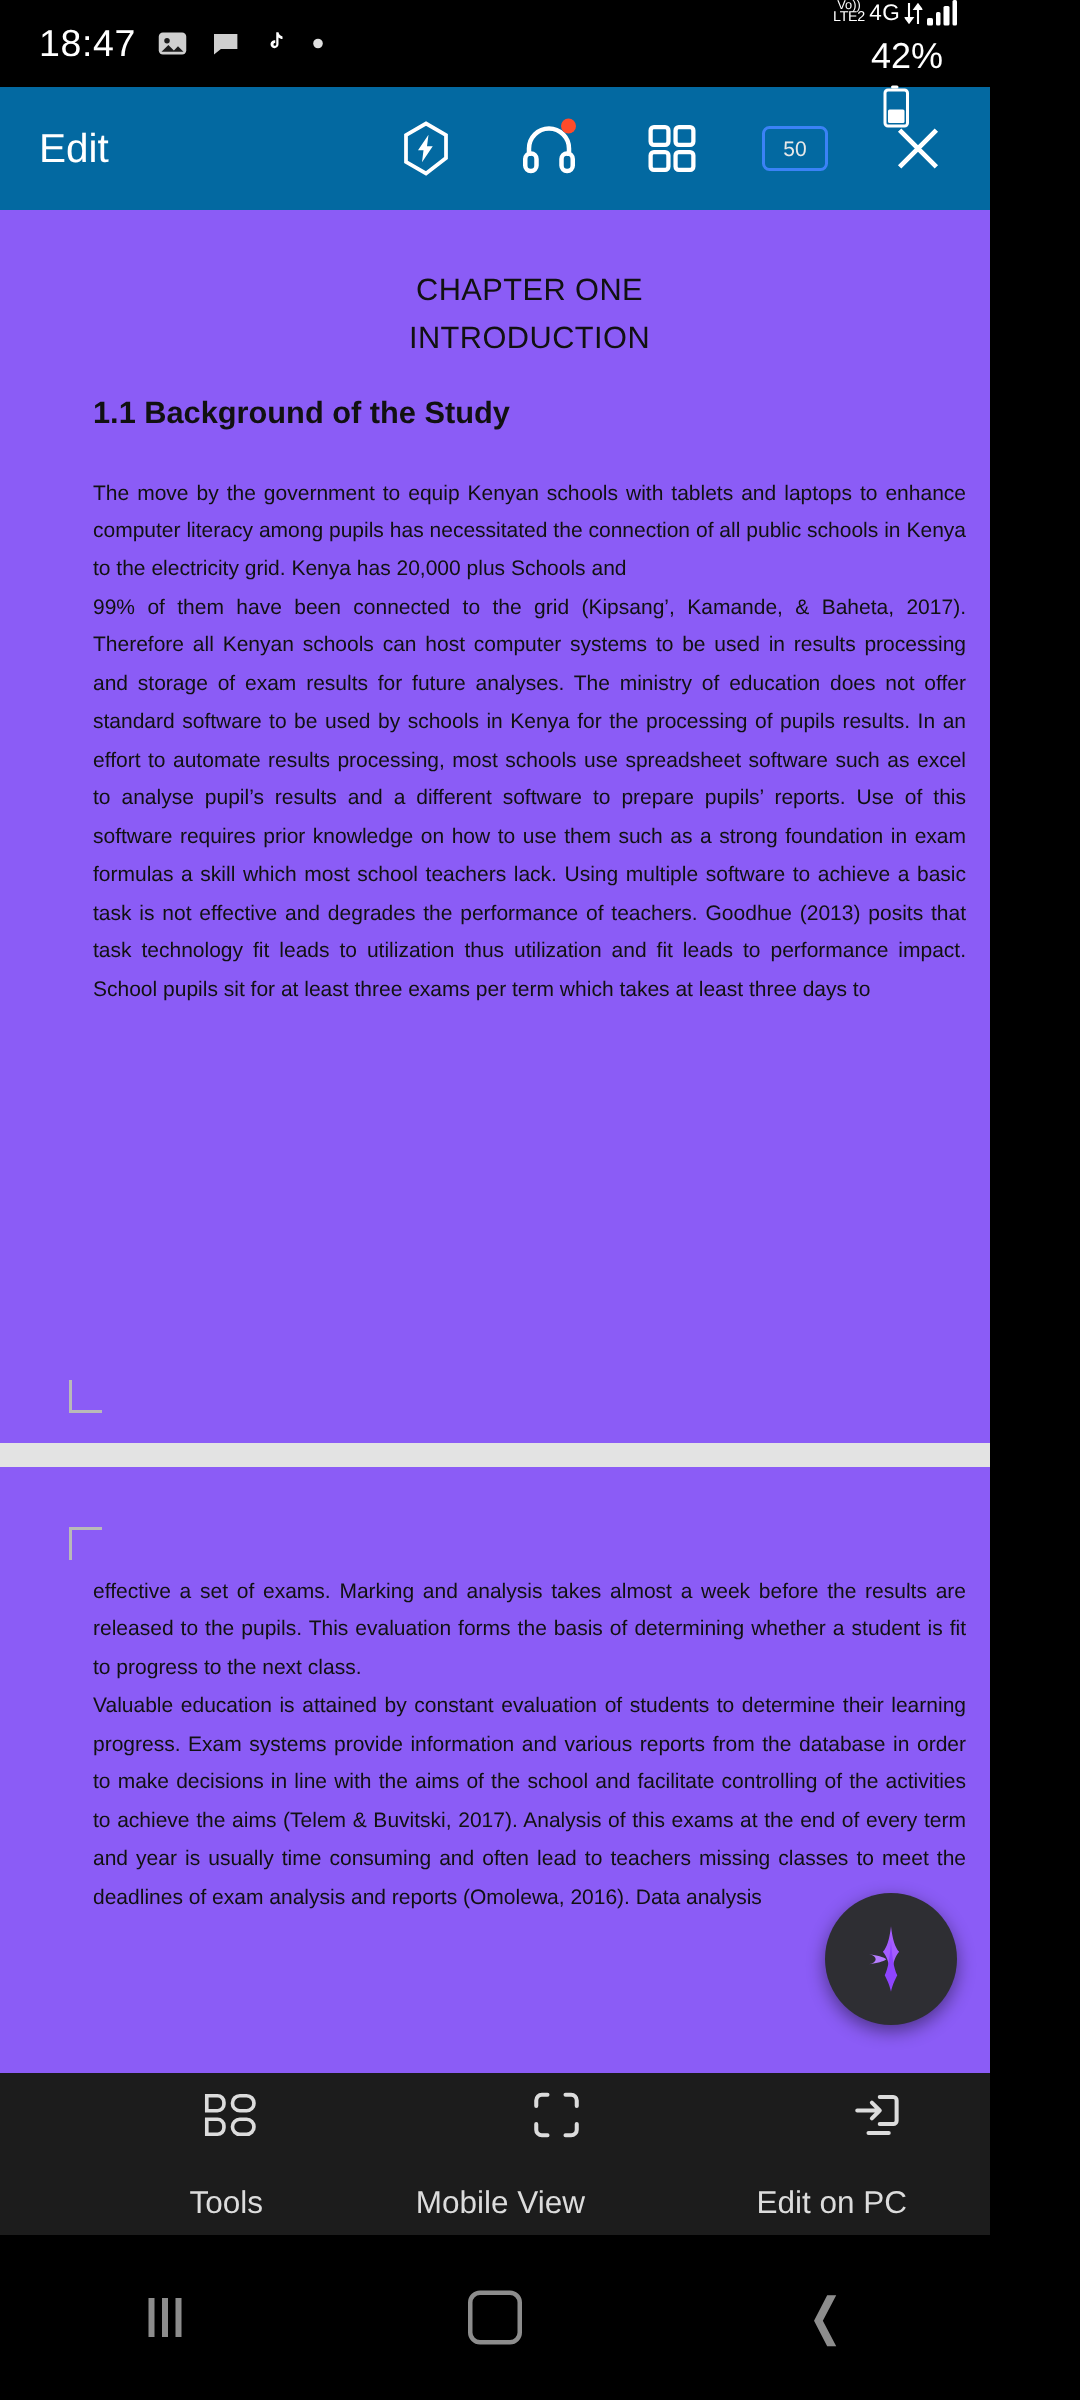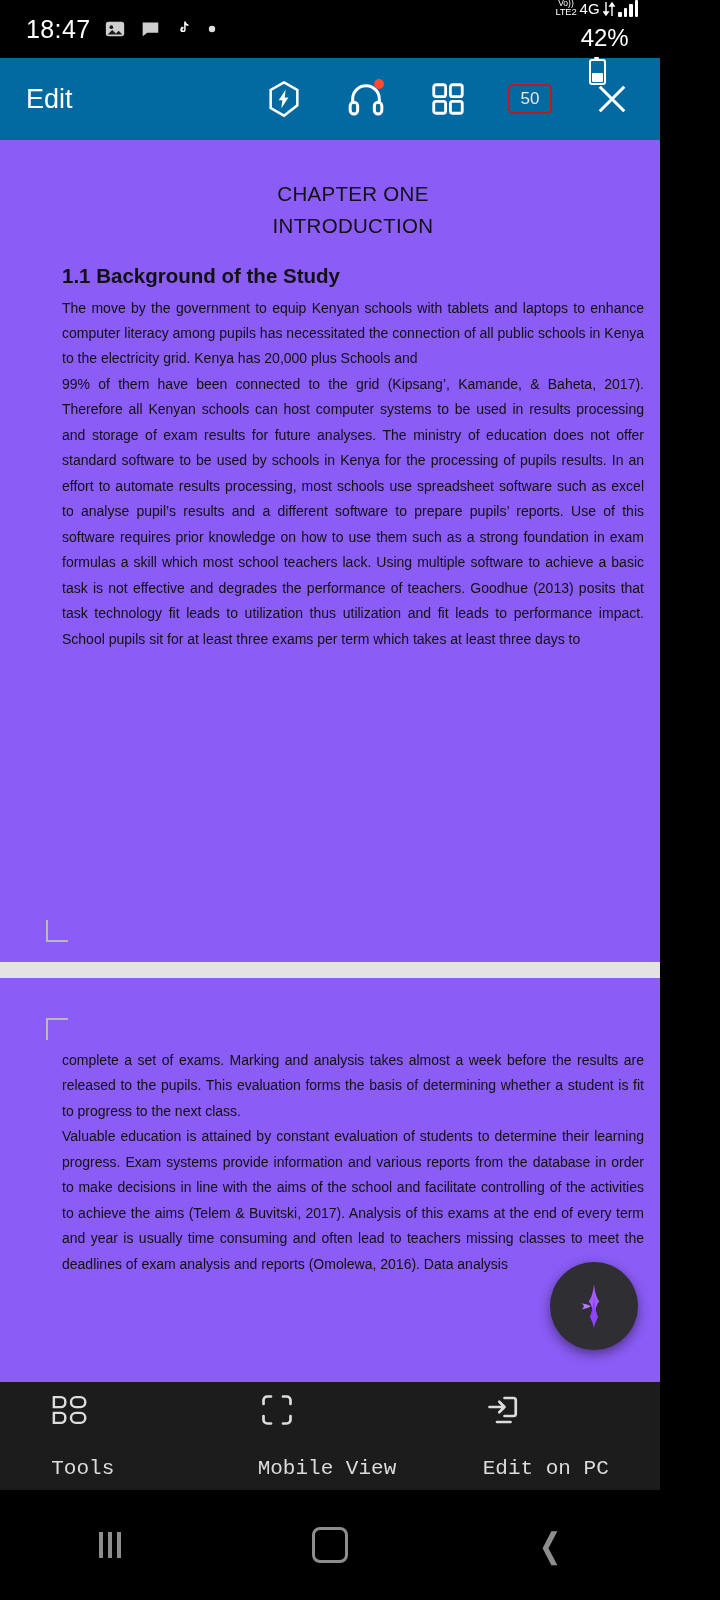--- a/index.html
+++ b/index.html
@@ -158,24 +158,24 @@
     top: 2px;
     right: 4px;
     width: 10px;
     height: 10px;
     border-radius: 50%;
     background: #ff4b2b;
   }
   .pagecount {
     min-width: 44px;
     height: 30px;
-    border: 2px solid #b91c1c;
+    border: 2px solid #3b82f6;
     border-radius: 5px;
     color: #e8e8e8;
-    font-size: 17px;
+    font-size: 14px;
     display: flex;
     align-items: center;
     justify-content: center;
     padding: 0 4px;
     box-sizing: border-box;
   }
 
   
   .doc-area {
     position: absolute;
@@ -218,21 +218,21 @@
     font-size: 20.5px;
     color: #111;
     letter-spacing: 0.3px;
     line-height: 1.55;
   }
   .sec-head {
     font-size: 20.5px;
     font-weight: bold;
     color: #111;
     margin-top: 22px;
-    margin-bottom: 8px;
+    margin-bottom: 28px;
   }
   p.body {
     font-size: 14px;
     color: #111;
     line-height: 1.82;
     margin: 0 0 0 0;
     text-align: justify;
     text-justify: inter-word;
   }
 
@@ -262,25 +262,24 @@
     background: #1c1c1c;
     display: flex;
     align-items: center;
     justify-content: space-around;
     padding: 0 8px;
     box-sizing: border-box;
   }
   .bb-item {
     display: flex;
     flex-direction: column;
-    align-items: flex-start;
+    align-items: flex-end;
     gap: 24px;
     color: #d8d8d8;
     min-width: 120px;
-    font-family: Liberation Mono, monospace;
   }
   .bb-label {
     font-size: 21px;
     color: #dcdcdc;
   }
 
   
   .navbar {
     position: absolute;
     left: 0;
@@ -440,21 +439,21 @@
       <div class="sec-head">1.1 Background of the Study</div>
       <p class="body">The move by the government to equip Kenyan schools with tablets and laptops to enhance computer literacy among pupils has necessitated the connection of all public schools in Kenya to the electricity grid. Kenya has 20,000 plus Schools and</p>
       <p class="body">99% of them have been connected to the grid (Kipsang’, Kamande, &amp; Baheta, 2017). Therefore all Kenyan schools can host computer systems to be used in results processing and storage of exam results for future analyses. The ministry of education does not offer standard software to be used by schools in Kenya for the processing of pupils results. In an effort to automate results processing, most schools use spreadsheet software such as excel to analyse pupil’s results and a different software to prepare pupils’ reports. Use of this software requires prior knowledge on how to use them such as a strong foundation in exam formulas a skill which most school teachers lack. Using multiple software to achieve a basic task is not effective and degrades the performance of teachers. Goodhue (2013) posits that task technology fit leads to utilization thus utilization and fit leads to performance impact. School pupils sit for at least three exams per term which takes at least three days to</p>
       <span class="corner-mark cm-bl"></span>
     </div>
 
     <div class="page-gap"></div>
 
     <div class="page page-2">
       <span class="corner-mark cm-tl"></span>
-      <p class="body">complete a set of exams. Marking and analysis takes almost a week before the results are released to the pupils. This evaluation forms the basis of determining whether a student is fit to progress to the next class.</p>
+      <p class="body">effective a set of exams. Marking and analysis takes almost a week before the results are released to the pupils. This evaluation forms the basis of determining whether a student is fit to progress to the next class.</p>
       <p class="body">Valuable education is attained by constant evaluation of students to determine their learning progress. Exam systems provide information and various reports from the database in order to make decisions in line with the aims of the school and facilitate controlling of the activities to achieve the aims (Telem &amp; Buvitski, 2017). Analysis of this exams at the end of every term and year is usually time consuming and often lead to teachers missing classes to meet the deadlines of exam analysis and reports (Omolewa, 2016). Data analysis</p>
     </div>
 
   </div>
 
   <div class="fab">
     <svg width="50" height="50" viewBox="0 0 24 24">
       <path d="M12 1.5c.5 4.2 1.2 6.6 2.6 8.2-1.4 1.6-2.1 4-2.6 8.2-.5-4.2-1.2-6.6-2.6-8.2 1.4-1.6 2.1-4 2.6-8.2z" fill="#a45cff"></path>
       <path d="M12 6c.35 5.5.9 9 2 11.2-1.1 2.2-1.65 3.6-2 5.3-.35-1.7-.9-3.1-2-5.3 1.1-2.2 1.65-5.7 2-11.2z" fill="#8e44ff"></path>
       <path d="M5 10.5c2.8.4 4.4.8 5.5 1.6-1.1.8-2.7 1.2-5.5 1.6 2.8-.4 2.8-2.8 0-3.2z" fill="#b57bff"></path>

